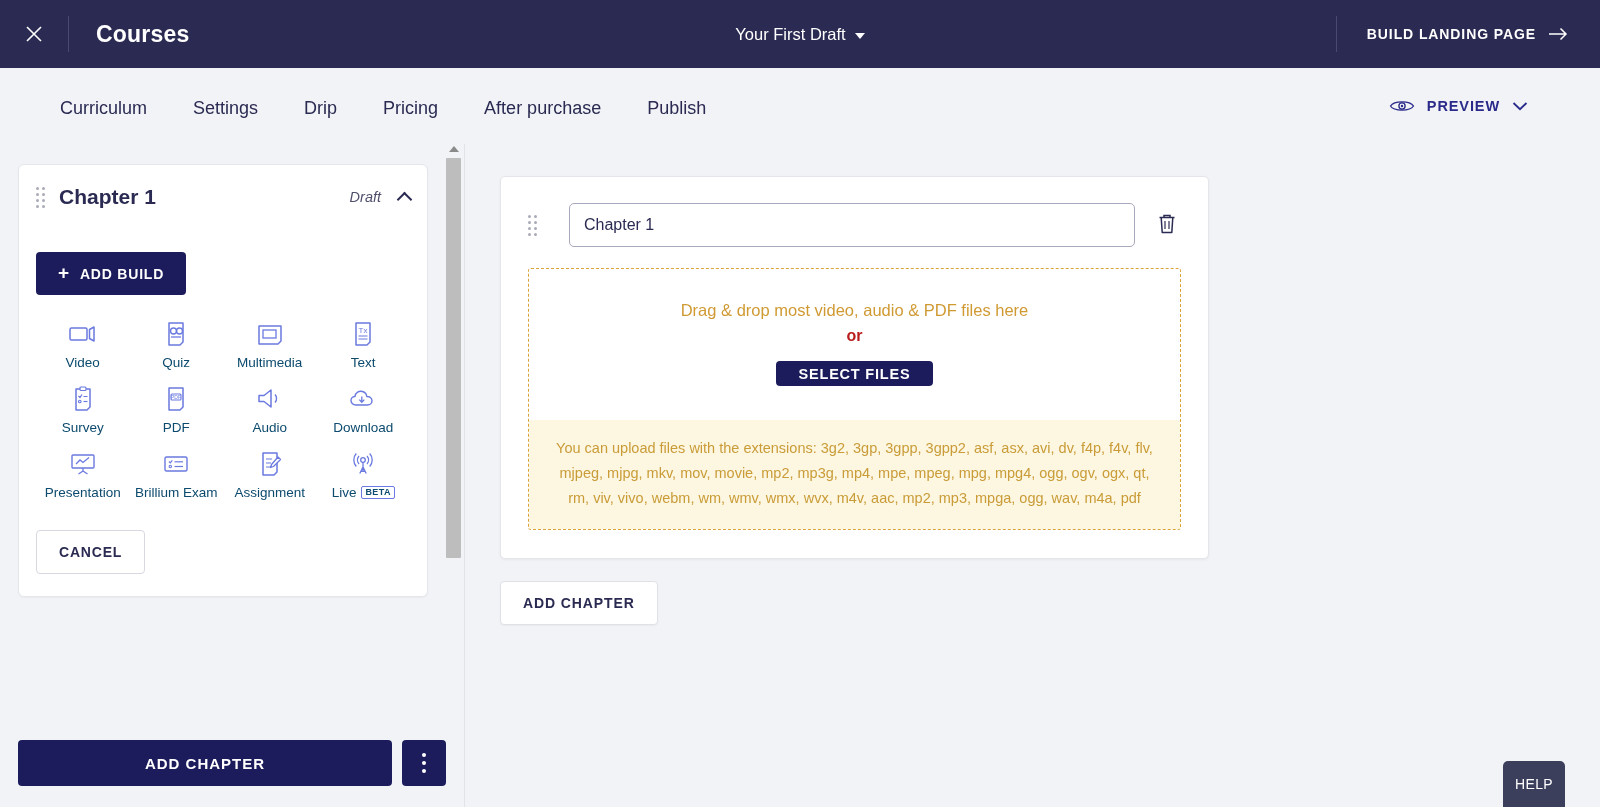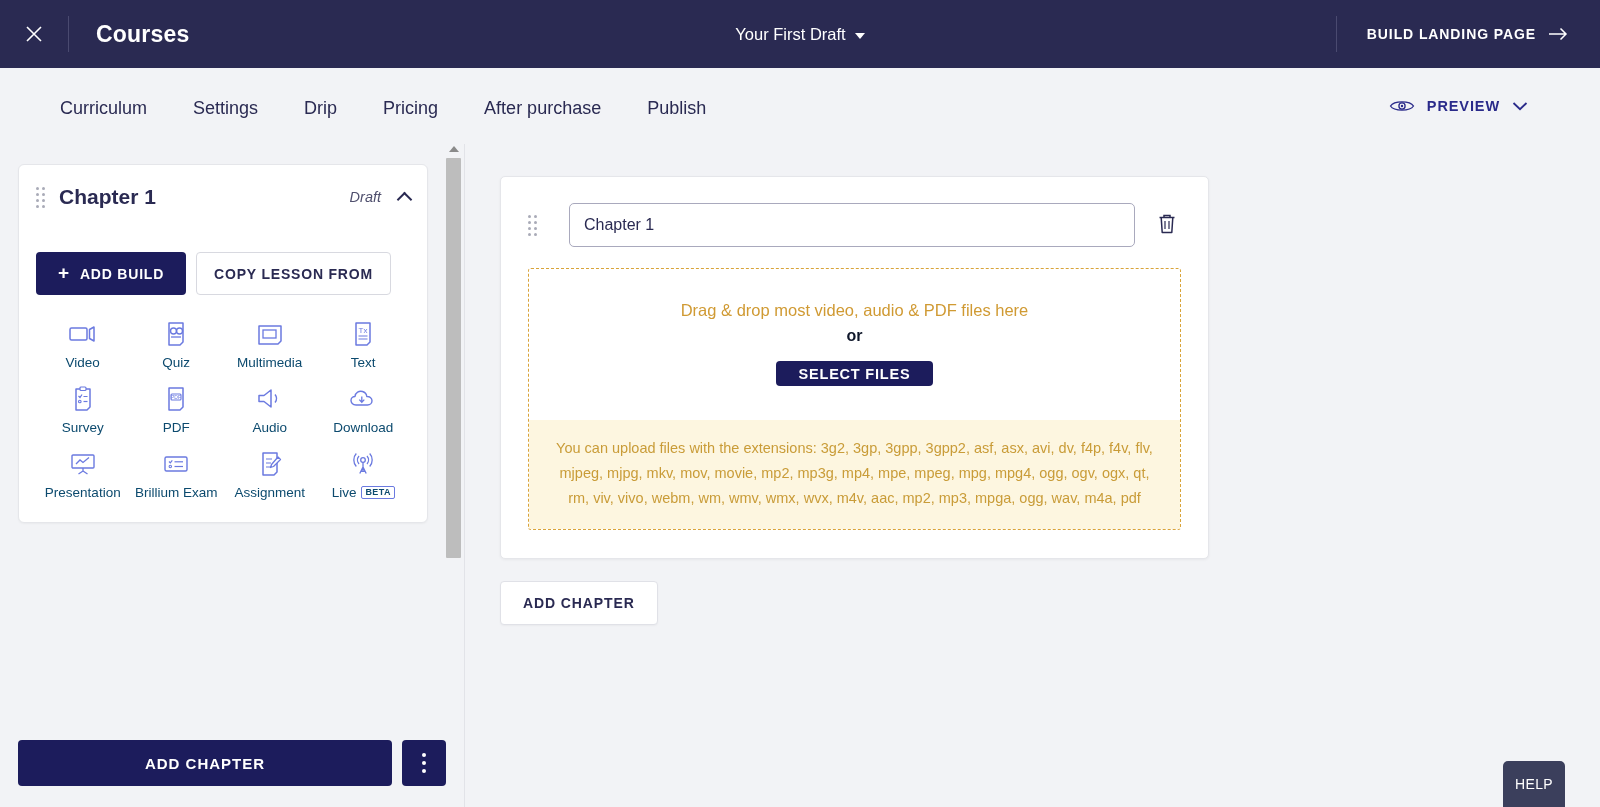--- a/index.html
+++ b/index.html
@@ -188,21 +188,21 @@
   .trash-btn { background: none; border: none; cursor: pointer; padding: 4px; }
 
   .dropzone {
     margin-top: 21px; border: 1px dashed #d9a43a; border-radius: 3px;
     background: #fff; overflow: hidden;
   }
   .dz-body { padding: 32px 0 34px 0; text-align: center; }
   .dz-line {
     font-size: 16.5px; color: #d09a33;
   }
-  .dz-or { font-size: 16px; font-weight: 700; color: #0f172a; margin-top: 7px; }
+  .dz-or { font-size: 16px; font-weight: 700; color: #b91c1c; margin-top: 7px; }
   .btn-select-files {
     margin-top: 16px; background: #1c1c5c; color: #fff; border: none;
     border-radius: 4px; height: 25px; padding: 0 23px; font-size: 14.5px;
     font-weight: 700; letter-spacing: .8px; cursor: pointer; font-family: inherit;
   }
   .dz-note {
     background: #fdf6e0; padding: 16px 22px 18px 22px; text-align: center;
     font-size: 14.5px; line-height: 1.72; color: #c99c38;
   }
   .btn-add-chapter-right {
@@ -304,21 +304,20 @@
             <span class="draft-label">Draft</span>
             <span class="chev-up"></span>
           </span>
         </div>
 
         <div class="btn-row">
           <button class="btn-primary-dark">
             <span class="plus-glyph">+</span>
             <span>ADD BUILD</span>
           </button>
-          <button class="btn-outline">COPY LESSON FROM</button>
         </div>
 
         <div class="type-grid">
 
           <div class="type-item">
             <svg width="30" height="26" viewBox="0 0 30 26">
               <rect x="2" y="7" width="17" height="12" rx="1.5" stroke="#6b7ae0" stroke-width="1.5" fill="none"></rect>
               <path d="M21.5 8.5 L26 6 L26 20 L21.5 17.5 Z" stroke="#6b7ae0" stroke-width="1.5" fill="none" stroke-linejoin="round"></path>
             </svg>
             <span class="type-label">Video</span>
@@ -424,20 +423,23 @@
               <path d="M15 11.3 V20 M11.8 22.5 L15 16 L18.2 22.5 M12.8 20.3 H17.2" stroke="#6b7ae0" stroke-width="1.3" fill="none"></path>
             </svg>
             <span class="type-label">
               <span>Live</span>
               <span class="beta-badge">BETA</span>
             </span>
           </div>
 
         </div>
 
+        <div class="cancel-wrap">
+          <button class="btn-cancel">CANCEL</button>
+        </div>
       </div>
 
       <div class="scrollbar">
         <span class="scroll-arrow"></span>
         <span class="scroll-thumb"></span>
       </div>
     </div>
 
 
     <div class="left-footer">

